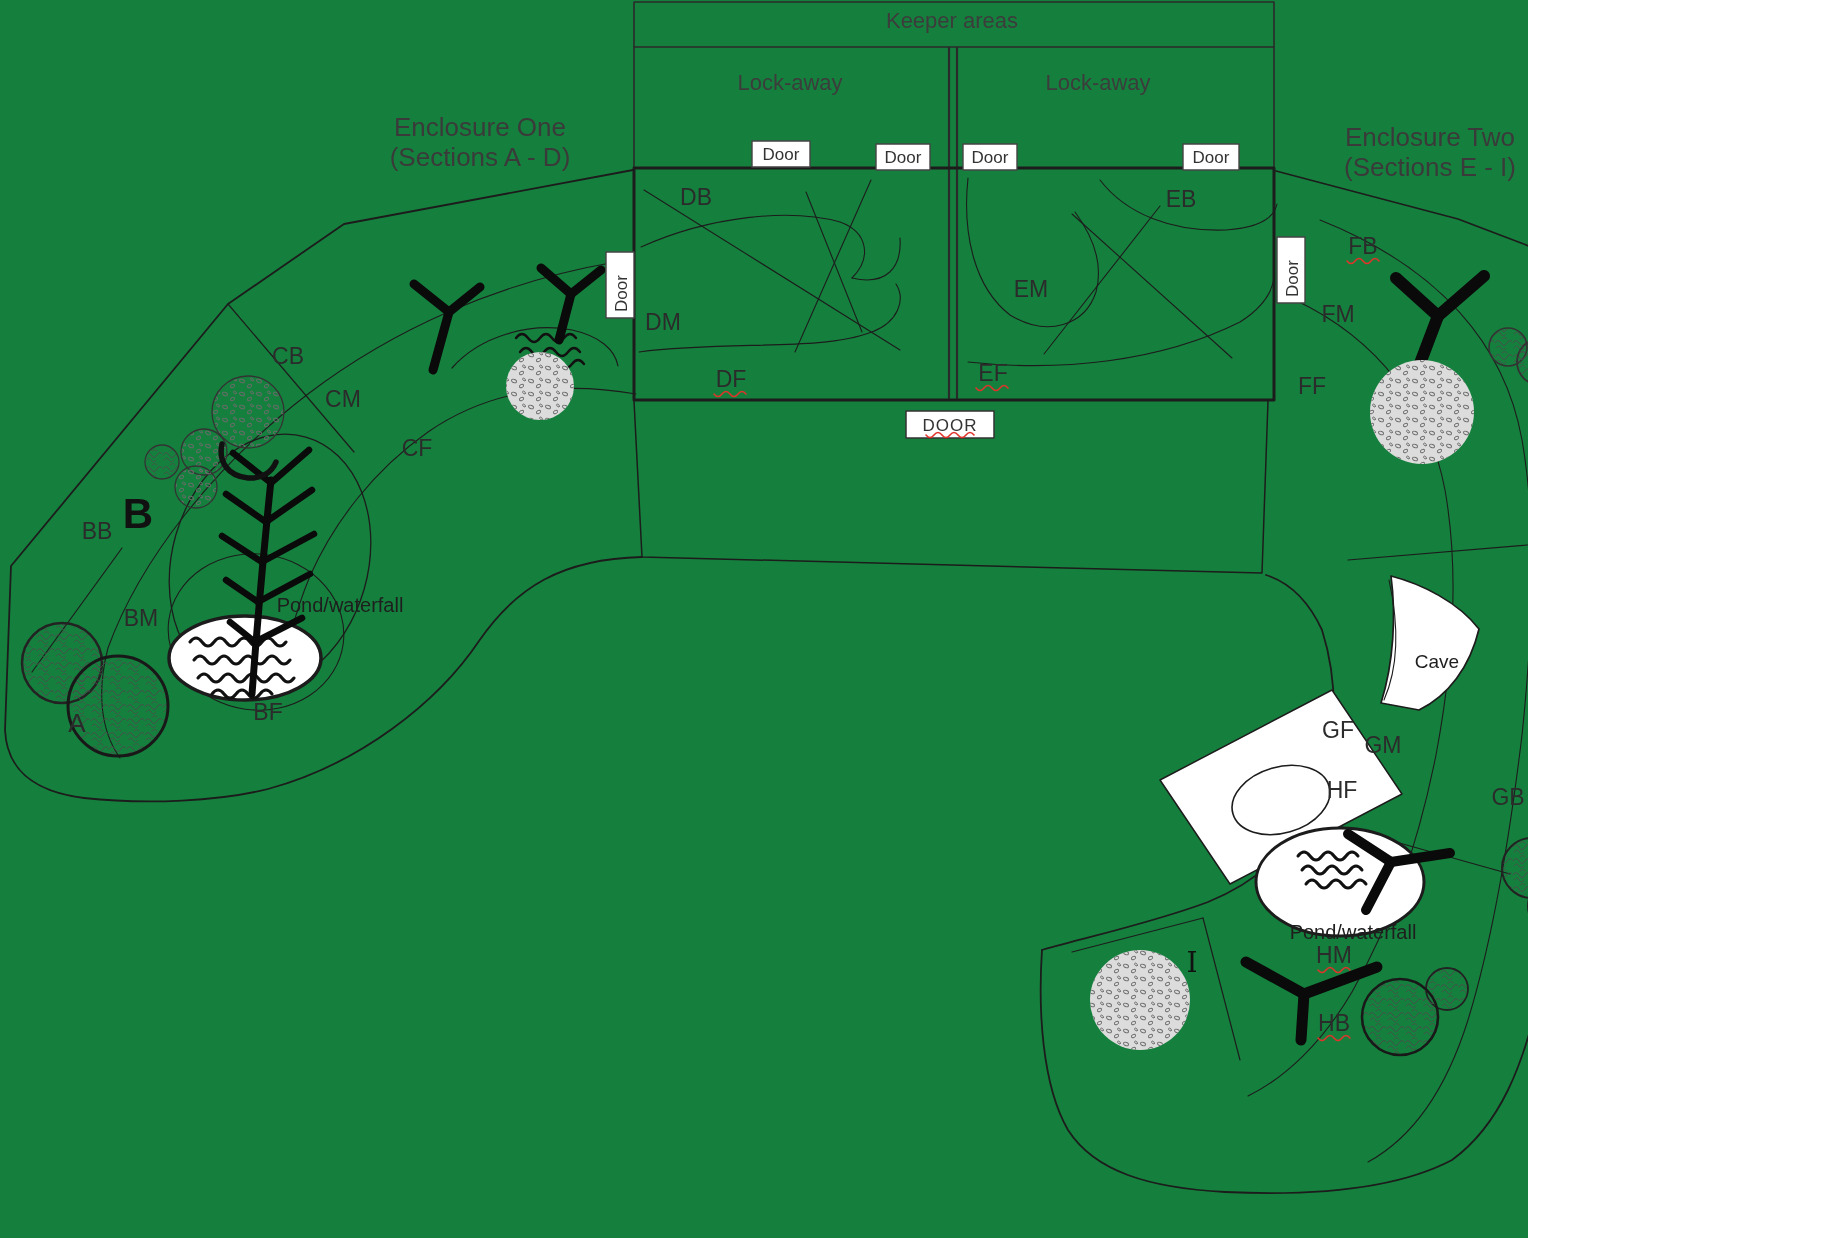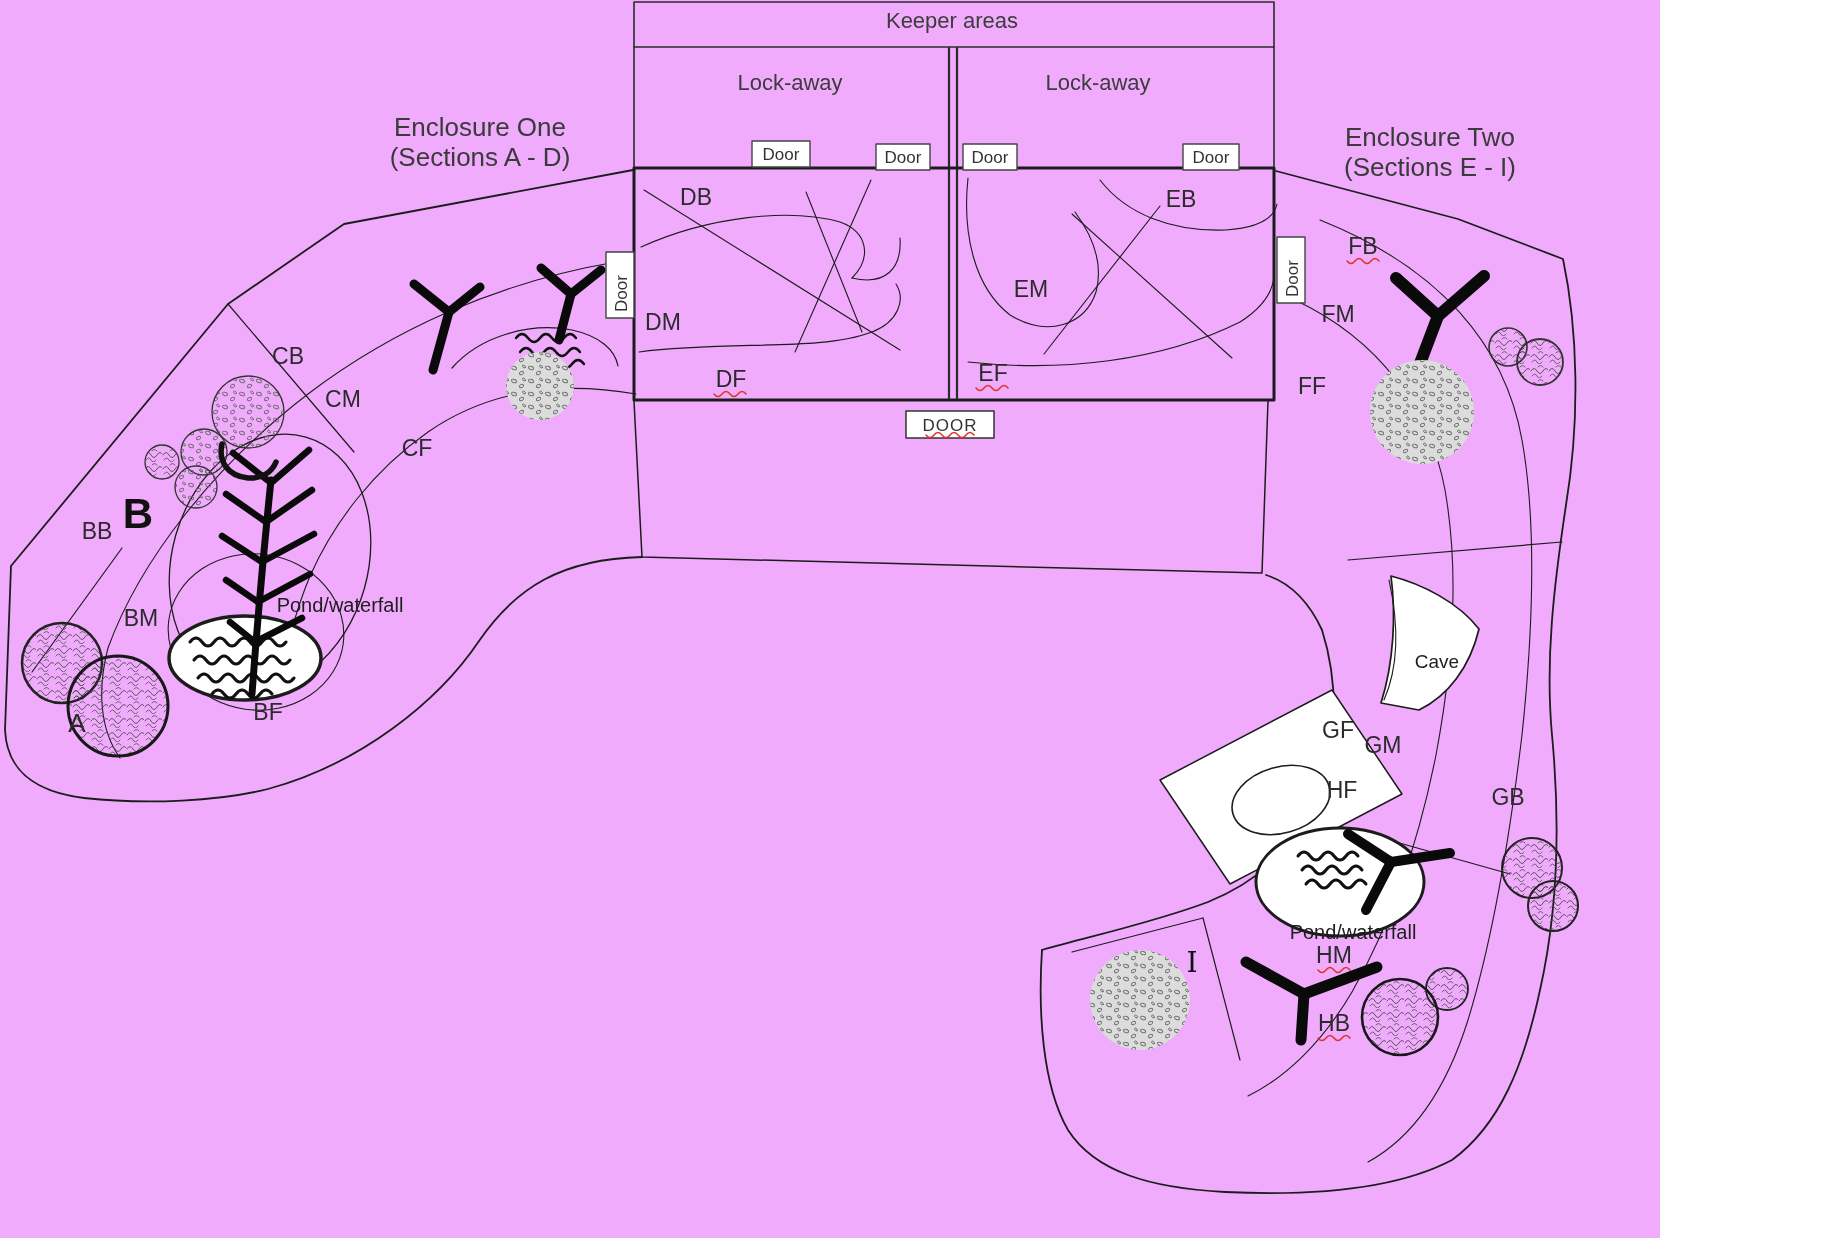--- a/index.html
+++ b/index.html
@@ -1,16 +1,16 @@
 <!DOCTYPE html>
 <html><head>
 <meta charset="utf-8">
 <style>
   html,body{margin:0;padding:0;background:#ffffff;}
-  #stage{position:relative;width:1660px;height:1238px;background:#f0abfc;overflow:hidden;
+  #stage{position:relative;width:1528px;height:1238px;background:#15803d;overflow:hidden;
          font-family:"Liberation Sans", sans-serif;}
   svg{display:block;}
   text{font-family:"Liberation Sans", sans-serif;fill:#2f2f2f;}
   .title{font-size:26px;fill:#3a3a3a;}
   .roomlabel{font-size:22px;fill:#3c3c3c;}
   .seclabel{font-size:23px;fill:#2b2b2b;}
   .doorlabel{font-size:17px;fill:#333;}
   .featlabel{font-size:20px;fill:#1e1e1e;}
   .big-b{font-size:42px;font-weight:bold;fill:#111;}
   .serif-i{font-family:"DejaVu Serif", serif;font-size:28px;fill:#111;}

